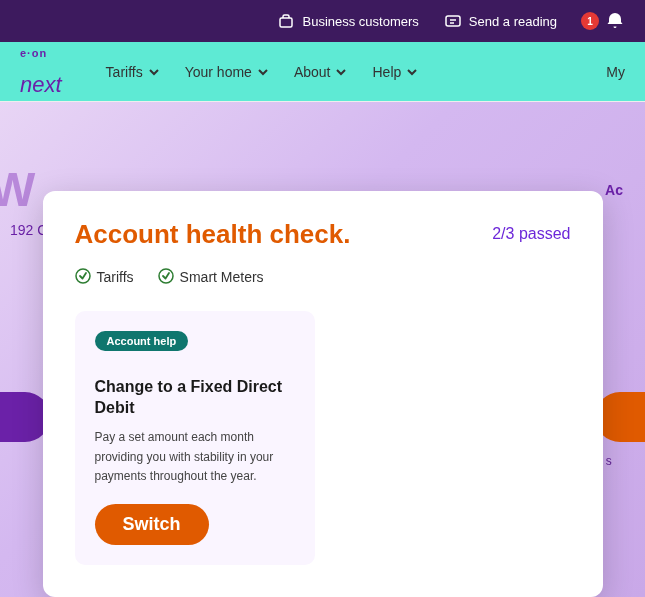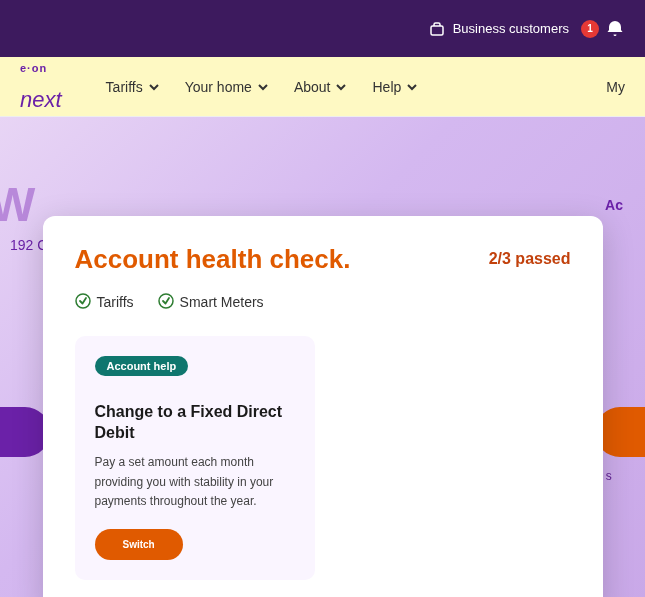--- a/index.html
+++ b/index.html
@@ -7,26 +7,26 @@
       font-family: -apple-system, BlinkMacSystemFont, 'Segoe UI', sans-serif;
       width: 645px;
       height: 597px;
       overflow: hidden;
       position: relative;
     }
 
     
     .top-bar {
       background: #3d1a5e;
-      height: 57px;
+      height: 42px;
       display: flex;
       align-items: center;
       justify-content: flex-end;
       padding: 0 20px;
-      gap: 12px;
+      gap: 24px;
     }
     .top-bar-item {
       display: flex;
       align-items: center;
       gap: 6px;
       color: white;
       font-size: 13px;
       cursor: pointer;
     }
     .top-bar-icon {
@@ -45,21 +45,21 @@
       height: 18px;
       font-size: 10px;
       display: flex;
       align-items: center;
       justify-content: center;
       font-weight: bold;
     }
 
     
     .nav-bar {
-      background: #fef9c3;
+      background: #5eead4;
       height: 60px;
       display: flex;
       align-items: center;
       padding: 0 20px;
       border-bottom: 1px solid #eee;
       gap: 24px;
     }
     .logo {
       margin-right: 20px;
     }
@@ -196,22 +196,22 @@
       justify-content: space-between;
       margin-bottom: 18px;
     }
     .modal-title {
       font-size: 26px;
       font-weight: 800;
       color: #e05a00;
     }
     .modal-passed {
       font-size: 16px;
-      font-weight: 700;
-      color: #c2410c;
+      font-weight: 400;
+      color: #6d28d9;
     }
     .modal-checks {
       display: flex;
       align-items: center;
       gap: 24px;
       margin-bottom: 24px;
     }
     .check-item {
       display: flex;
       align-items: center;
@@ -256,37 +256,46 @@
       color: #444;
       line-height: 1.6;
       margin-bottom: 18px;
     }
     .switch-btn {
       background: #e05a00;
       color: white;
       border: none;
       border-radius: 24px;
       padding: 10px 28px;
-      font-size: 10px;
+      font-size: 18px;
       font-weight: 700;
       cursor: pointer;
     }
   </style>
 </head>
 <body>
 
 <div class="top-bar">
   <div class="top-bar-item">
     <span class="top-bar-icon">
       <svg viewBox="0 0 20 20" fill="none" stroke="white" stroke-width="1.5">
         <rect x="4" y="7" width="12" height="9" rx="1.5"></rect>
         <path d="M7 7V5.5A1.5 1.5 0 018.5 4h3A1.5 1.5 0 0113 5.5V7"></path>
       </svg>
     </span>
     <span>Business customers</span>
+  </div>
+  <div class="top-bar-item">
+    <span class="top-bar-icon">
+      <svg viewBox="0 0 20 20" fill="none" stroke="white" stroke-width="1.5">
+        <rect x="3" y="5" width="14" height="10" rx="2"></rect>
+        <path d="M7 9h6M7 12h4"></path>
+      </svg>
+    </span>
+    <span>Send a reading</span>
   </div>
   <div class="top-bar-item">
     <span class="notification-badge">1</span>
     <span class="top-bar-icon">
       <svg viewBox="0 0 20 20" fill="white">
         <path d="M10 2a6 6 0 00-6 6v3l-1.5 2H17.5L16 11V8a6 6 0 00-6-6zM8.5 15.5a1.5 1.5 0 003 0h-3z"></path>
       </svg>
     </span>
   </div>
 </div>

